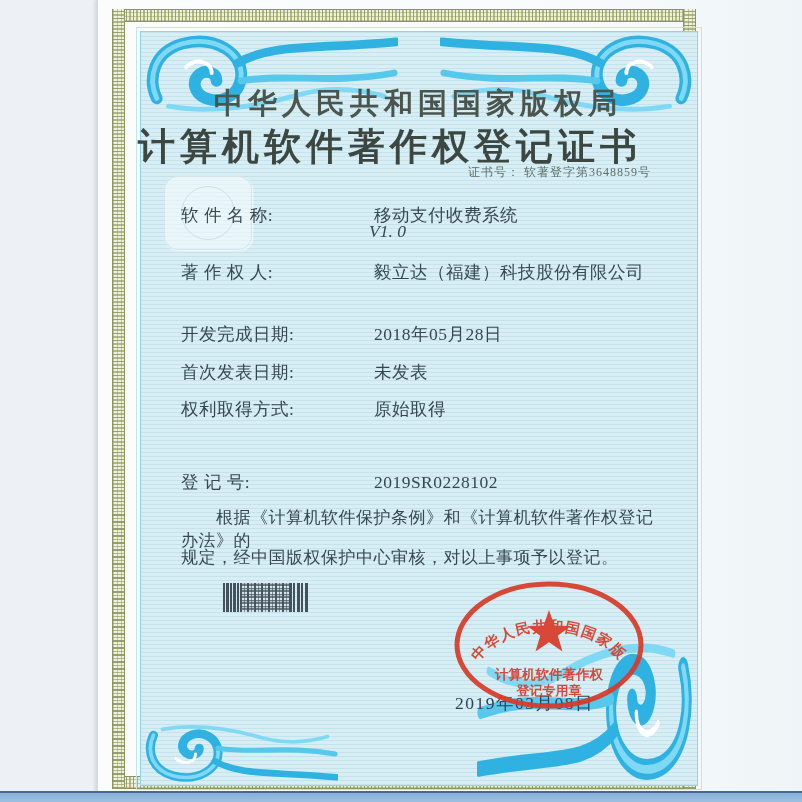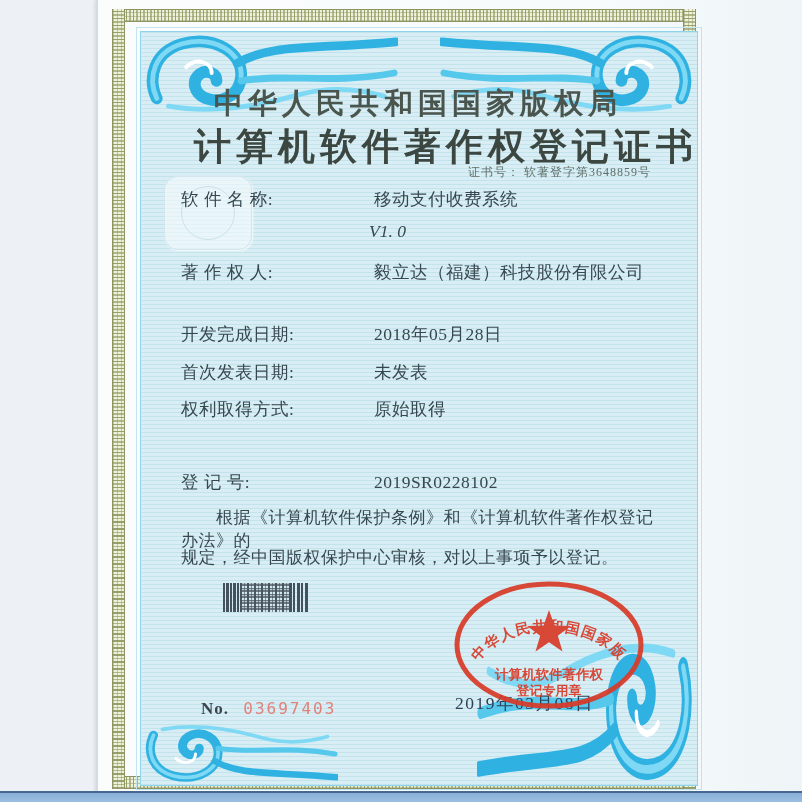--- a/index.html
+++ b/index.html
@@ -66,21 +66,21 @@
     content:"";position:absolute;left:17px;top:10px;width:52px;height:52px;border-radius:50%;
     border:1px solid rgba(198,222,232,.9);
   }
   
   .txt{position:absolute;color:#37474f;white-space:nowrap;}
   .authority{
     left:40px;top:84px;width:560px;text-align:center;
     font-size:29px;font-weight:bold;letter-spacing:5px;color:#4a554e;
   }
   .cert-title{
-    left:40px;top:122px;width:560px;text-align:right;
+    left:40px;top:122px;width:560px;text-align:left;
     font-size:37px;font-weight:bold;letter-spacing:5px;color:#3d4741;
   }
   .certno{
     left:40px;top:164px;width:513px;text-align:right;
     font-size:12px;color:#5f6e69;letter-spacing:1px;
   }
   .row{position:absolute;left:83px;font-size:17.5px;letter-spacing:.5px;}
   .row .lbl{display:inline-block;width:188px;color:#37474f;}
   .row .val{color:#37474f;}
   .val-extra{position:absolute;left:271px;font-size:17.5px;color:#37474f;font-style:italic;}
@@ -163,21 +163,21 @@
 
     <div class="watermark"></div>
 
     <div class="txt authority">中华人民共和国国家版权局</div>
     <div class="txt cert-title">计算机软件著作权登记证书</div>
     <div class="txt certno">
       <span>证书号：</span>
       <span>软著登字第3648859号</span>
     </div>
 
-    <div class="row" style="top:187px">
+    <div class="row" style="top:203px">
       <span class="lbl">软 件 名 称:</span>
       <span class="val">移动支付收费系统</span>
     </div>
     <div class="val-extra" style="top:221px">V1. 0</div>
 
     <div class="row" style="top:260px">
       <span class="lbl">著 作 权 人:</span>
       <span class="val">毅立达（福建）科技股份有限公司</span>
     </div>
 
@@ -204,24 +204,20 @@
 
     <div class="stmt" style="top:546px">规定，经中国版权保护中心审核，对以上事项予以登记。</div>
     <div class="stmt l1" style="top:506px">根据《计算机软件保护条例》和《计算机软件著作权登记办法》的</div>
 
     <div class="barcode">
       <div class="bc-left"></div>
       <div class="bc-mid"></div>
       <div class="bc-right"></div>
     </div>
 
-    <div class="serial">
-      <span class="no">No.</span>
-      <span class="num">03697403</span>
-    </div>
 
     <div class="issue-date">2019年03月08日</div>
 
     <svg class="seal" viewBox="0 0 194 131">
       <ellipse cx="97" cy="65" rx="92" ry="61" fill="none" stroke="#d93a28" stroke-width="5"></ellipse>
       <path id="sealArc" d="M 26,82 A 76,48 0 0 1 168,82" fill="none" stroke="none"></path>
       <text font-size="14.5" font-weight="bold" fill="#d93a28" letter-spacing="1.5" font-family="Liberation Serif, DejaVu Serif, serif">
         <textPath href="#sealArc" startOffset="0">中华人民共和国国家版权局</textPath>
       </text>
       <polygon fill="#d93a28" points="97,30 102.4,45.6 118.9,45.9 105.8,55.8 110.5,71.6 97,62.2 83.5,71.6 88.2,55.8 75.1,45.9 91.6,45.6"></polygon>

